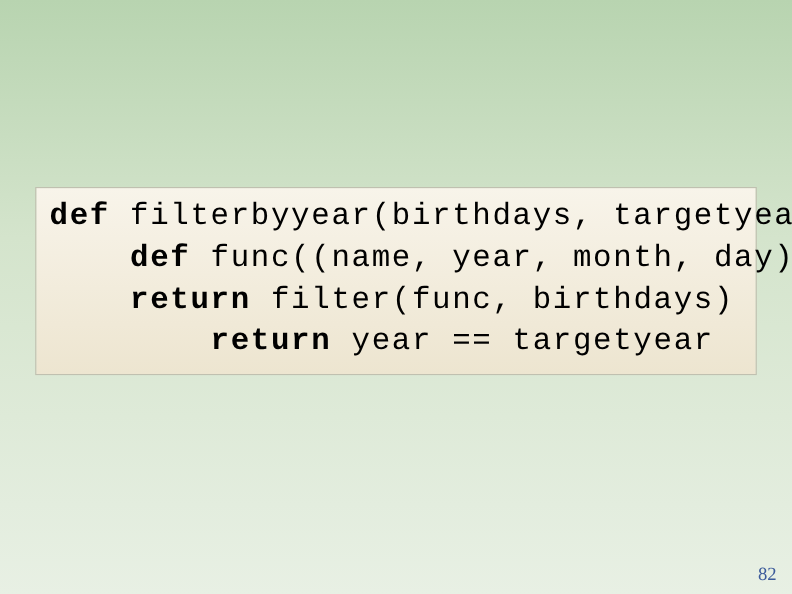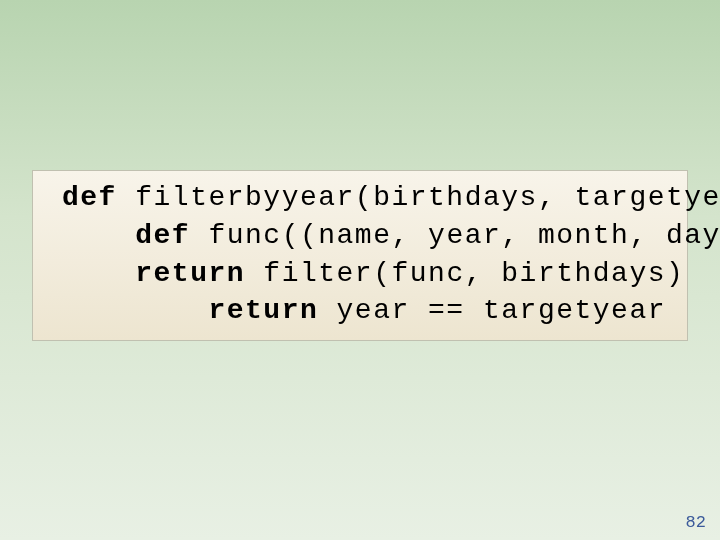--- a/index.html
+++ b/index.html
@@ -29,27 +29,26 @@
   .code-line {
     font-size: 28px;
     line-height: 1.35;
     letter-spacing: 1.5px;
     white-space: pre;
     color: #000;
     font-family: "Courier New", Courier, monospace;
   }
   .kw {
     font-weight: bold;
-    margin-left: 17px;
   }
   .page-num {
     position: absolute;
     bottom: 8px;
     right: 14px;
-    font-family: Liberation Mono, monospace;
+    font-family: Liberation Serif, serif;
     font-size: 17px;
     color: #3b5a9a;
     letter-spacing: 0;
   }
 </style>
 </head>
 <body>
 
 <div class="slide">
 

